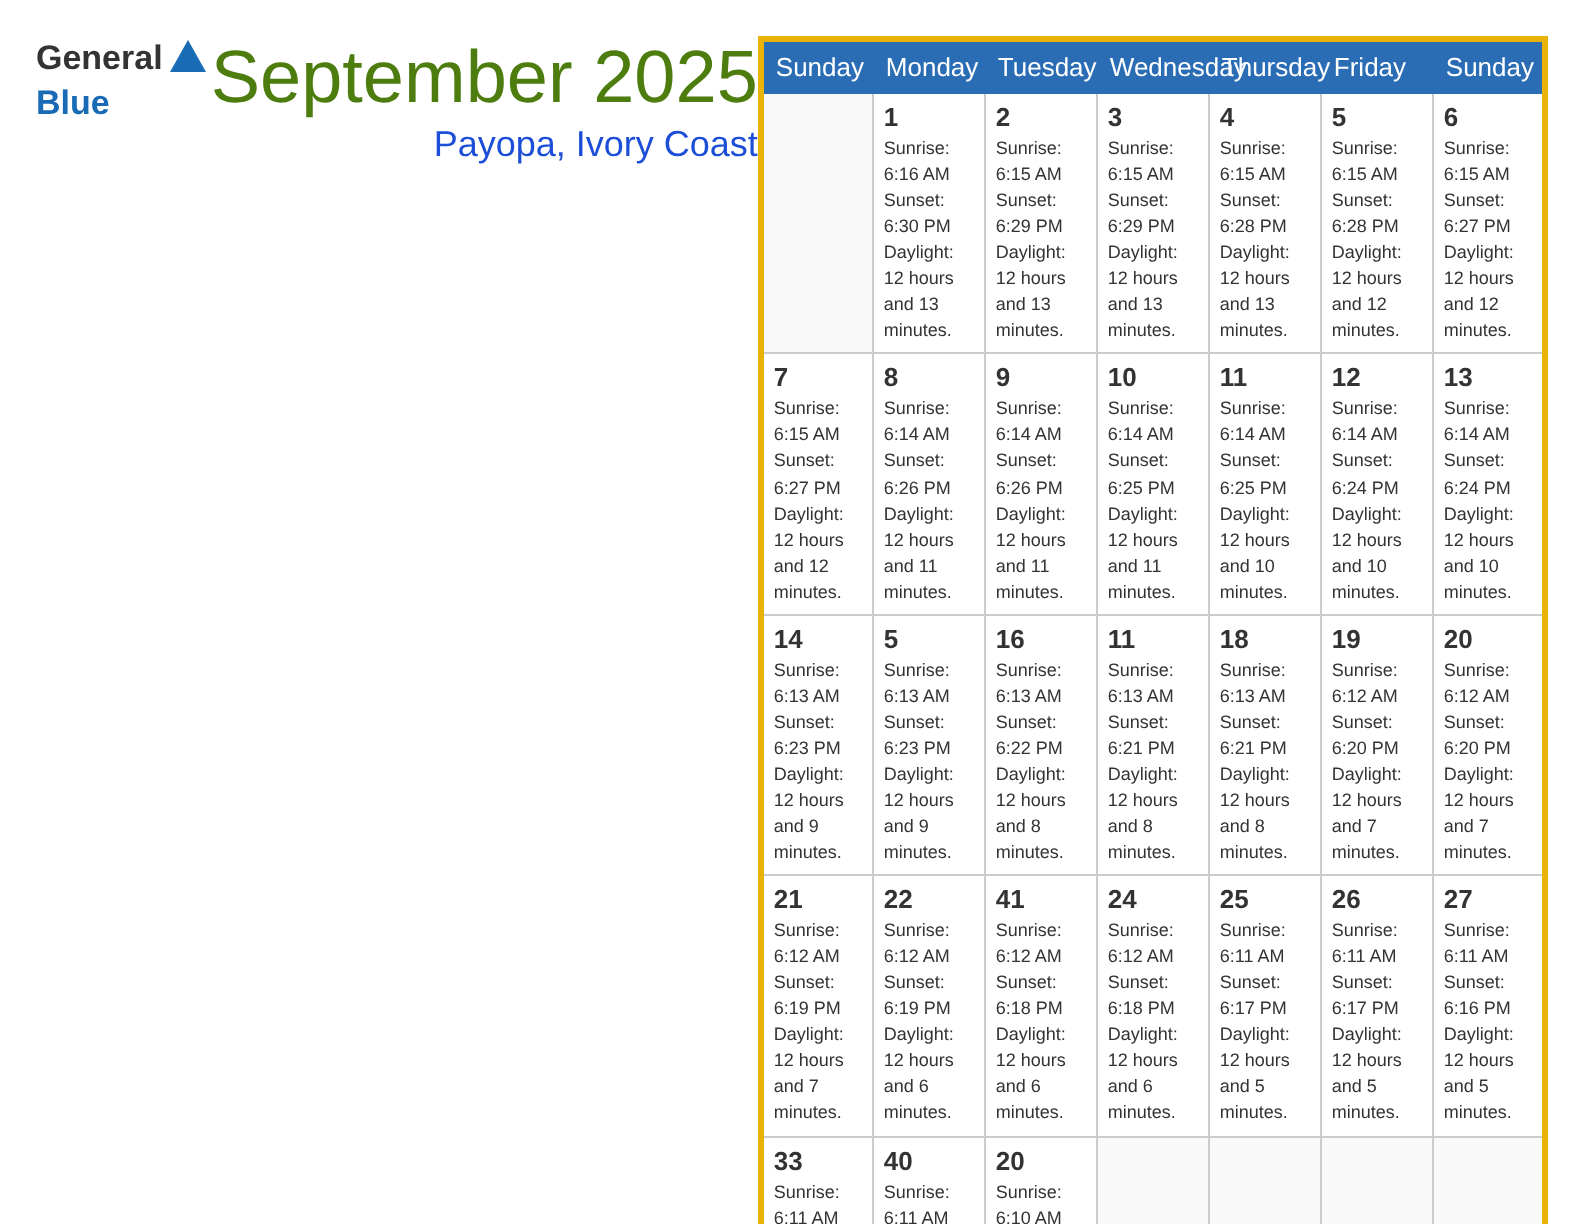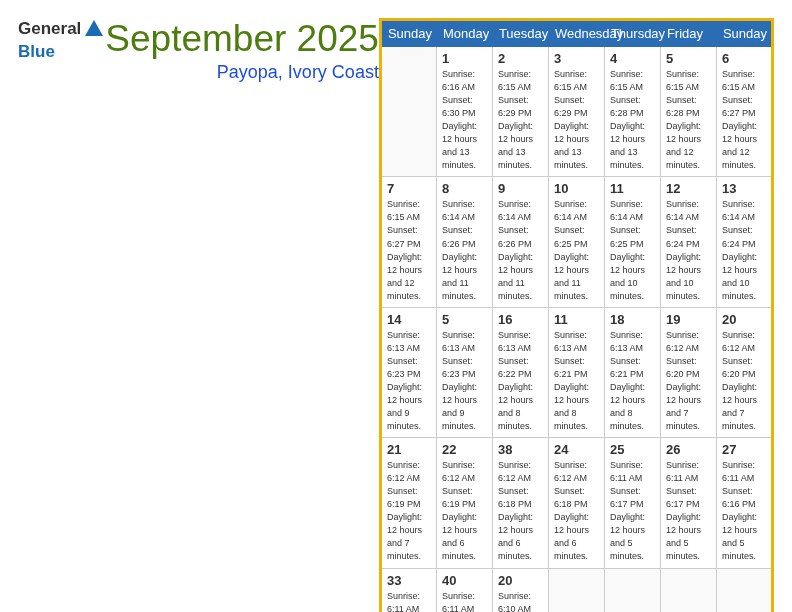--- a/index.html
+++ b/index.html
@@ -213,21 +213,21 @@
         <tr>
           <td>
             <span class="day-num">21</span>
             <div class="day-info">Sunrise: 6:12 AM<br>Sunset: 6:19 PM<br>Daylight: 12 hours<br>and 7 minutes.</div>
           </td>
           <td>
             <span class="day-num">22</span>
             <div class="day-info">Sunrise: 6:12 AM<br>Sunset: 6:19 PM<br>Daylight: 12 hours<br>and 6 minutes.</div>
           </td>
           <td>
-            <span class="day-num">38</span>
+            <span class="day-num">41</span>
             <div class="day-info">Sunrise: 6:12 AM<br>Sunset: 6:18 PM<br>Daylight: 12 hours<br>and 6 minutes.</div>
           </td>
           <td>
             <span class="day-num">24</span>
             <div class="day-info">Sunrise: 6:12 AM<br>Sunset: 6:18 PM<br>Daylight: 12 hours<br>and 6 minutes.</div>
           </td>
           <td>
             <span class="day-num">25</span>
             <div class="day-info">Sunrise: 6:11 AM<br>Sunset: 6:17 PM<br>Daylight: 12 hours<br>and 5 minutes.</div>
           </td>

